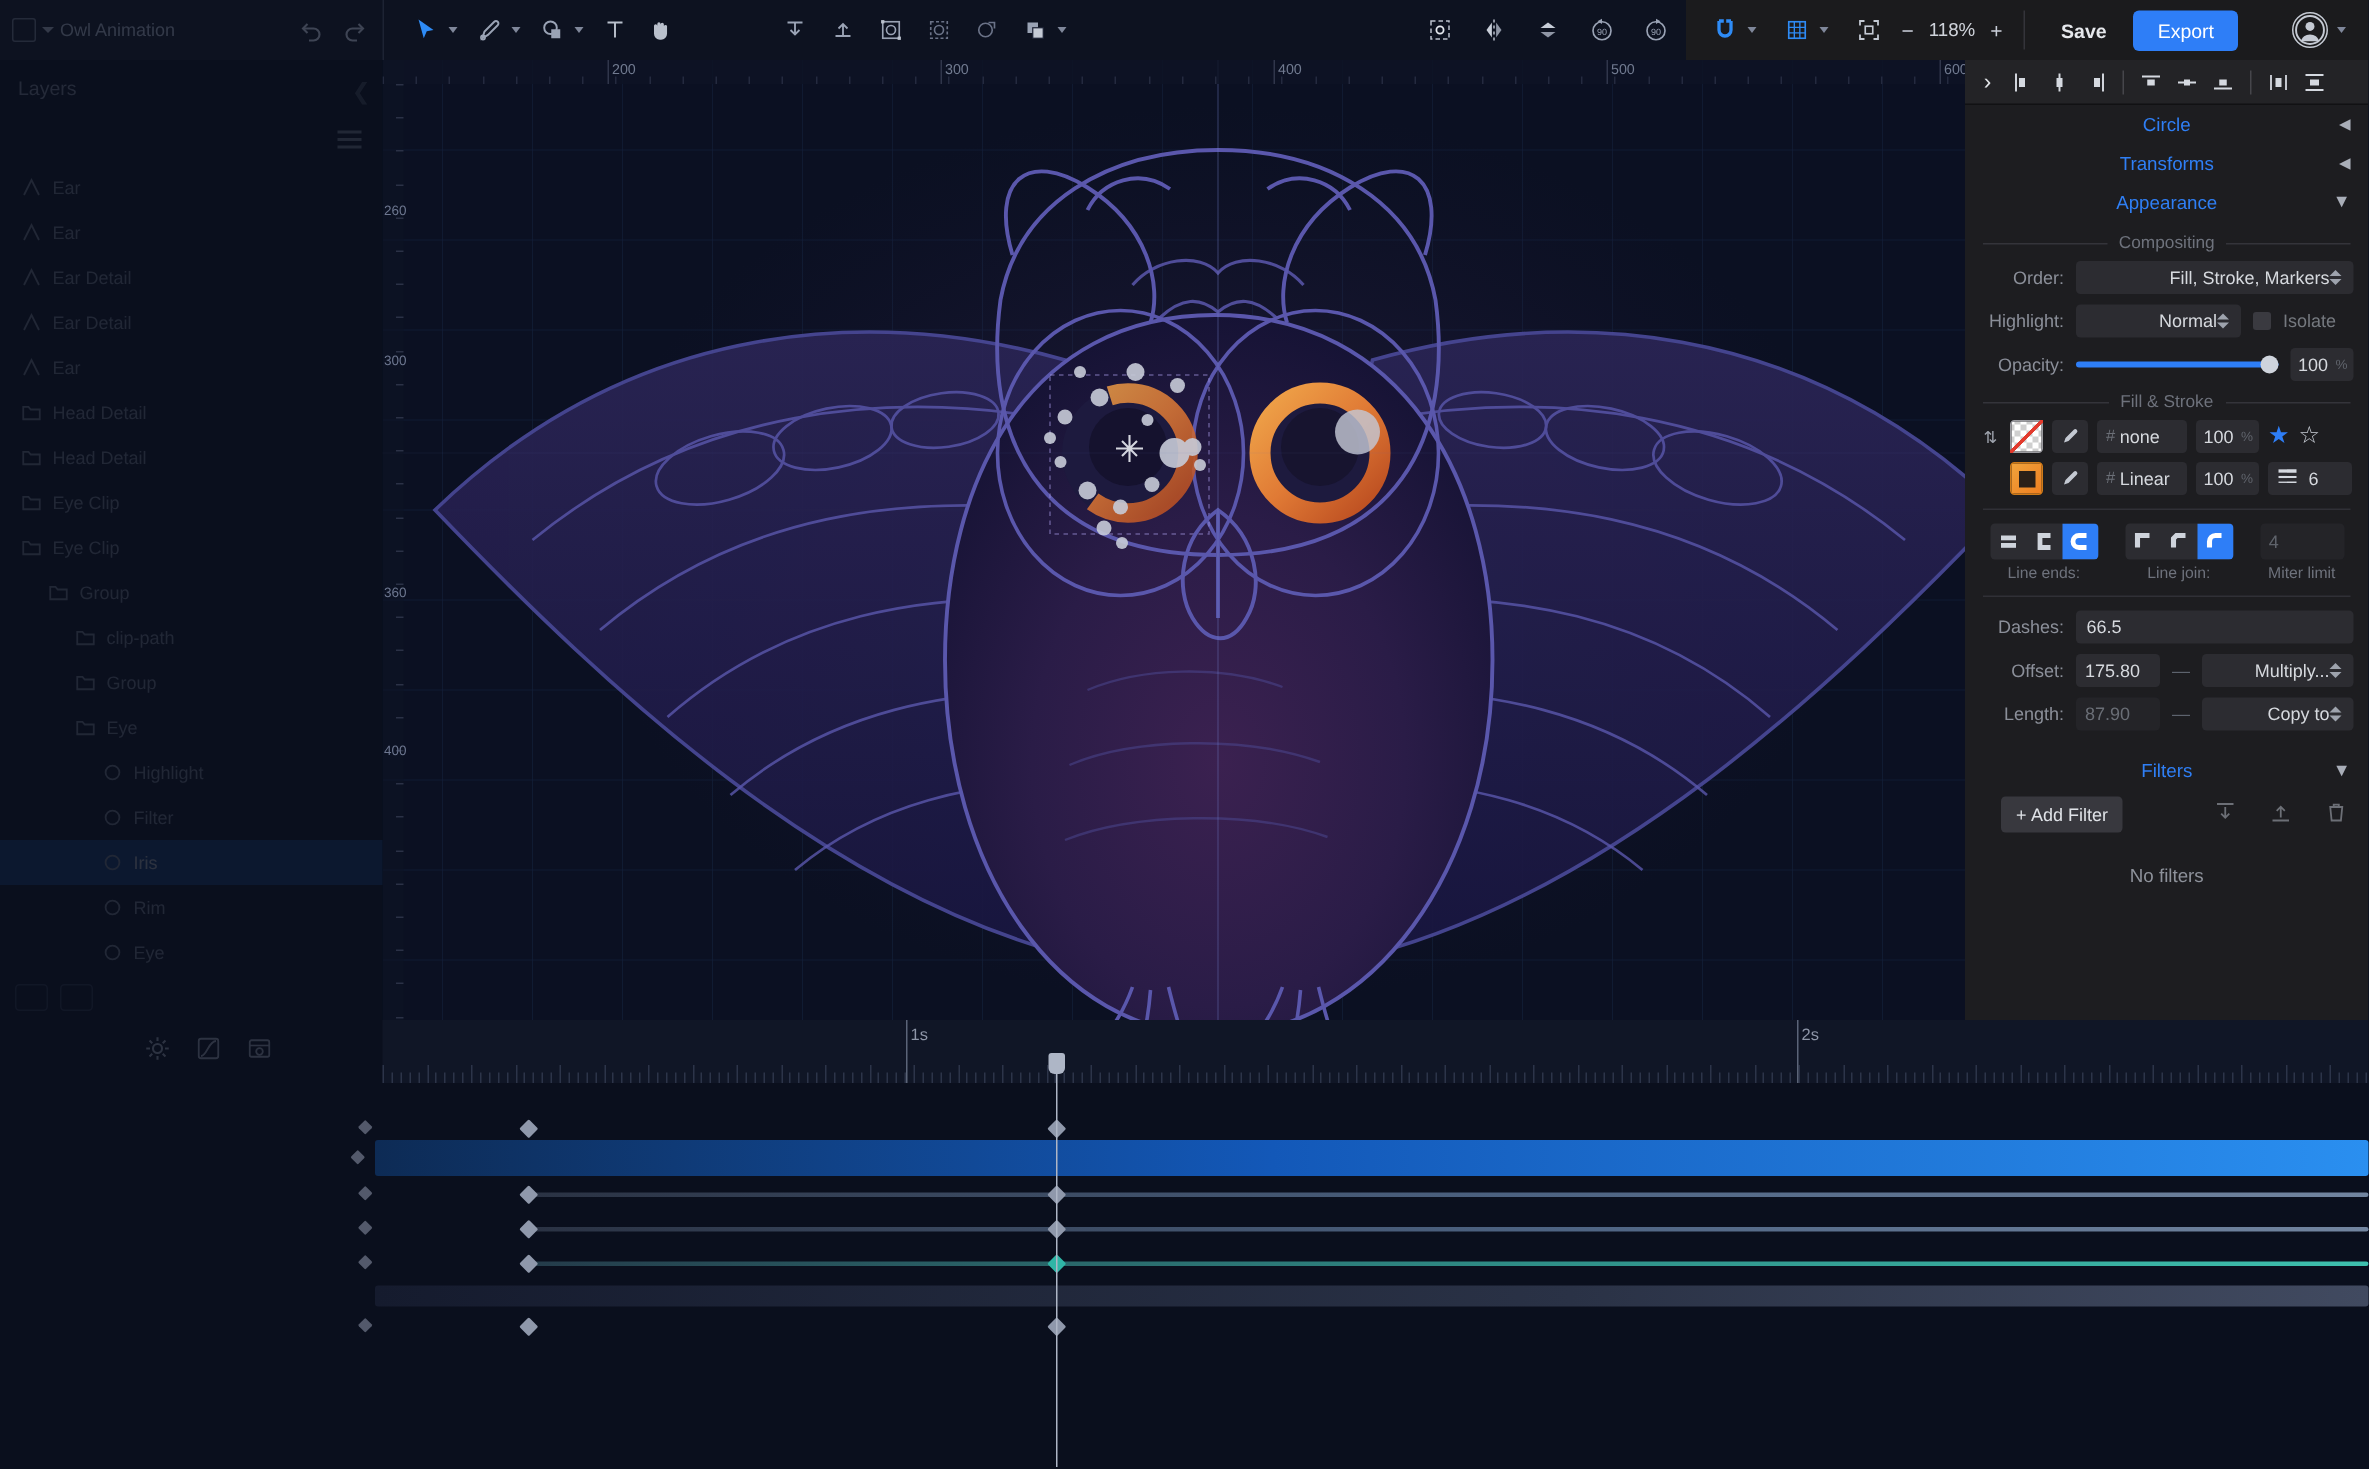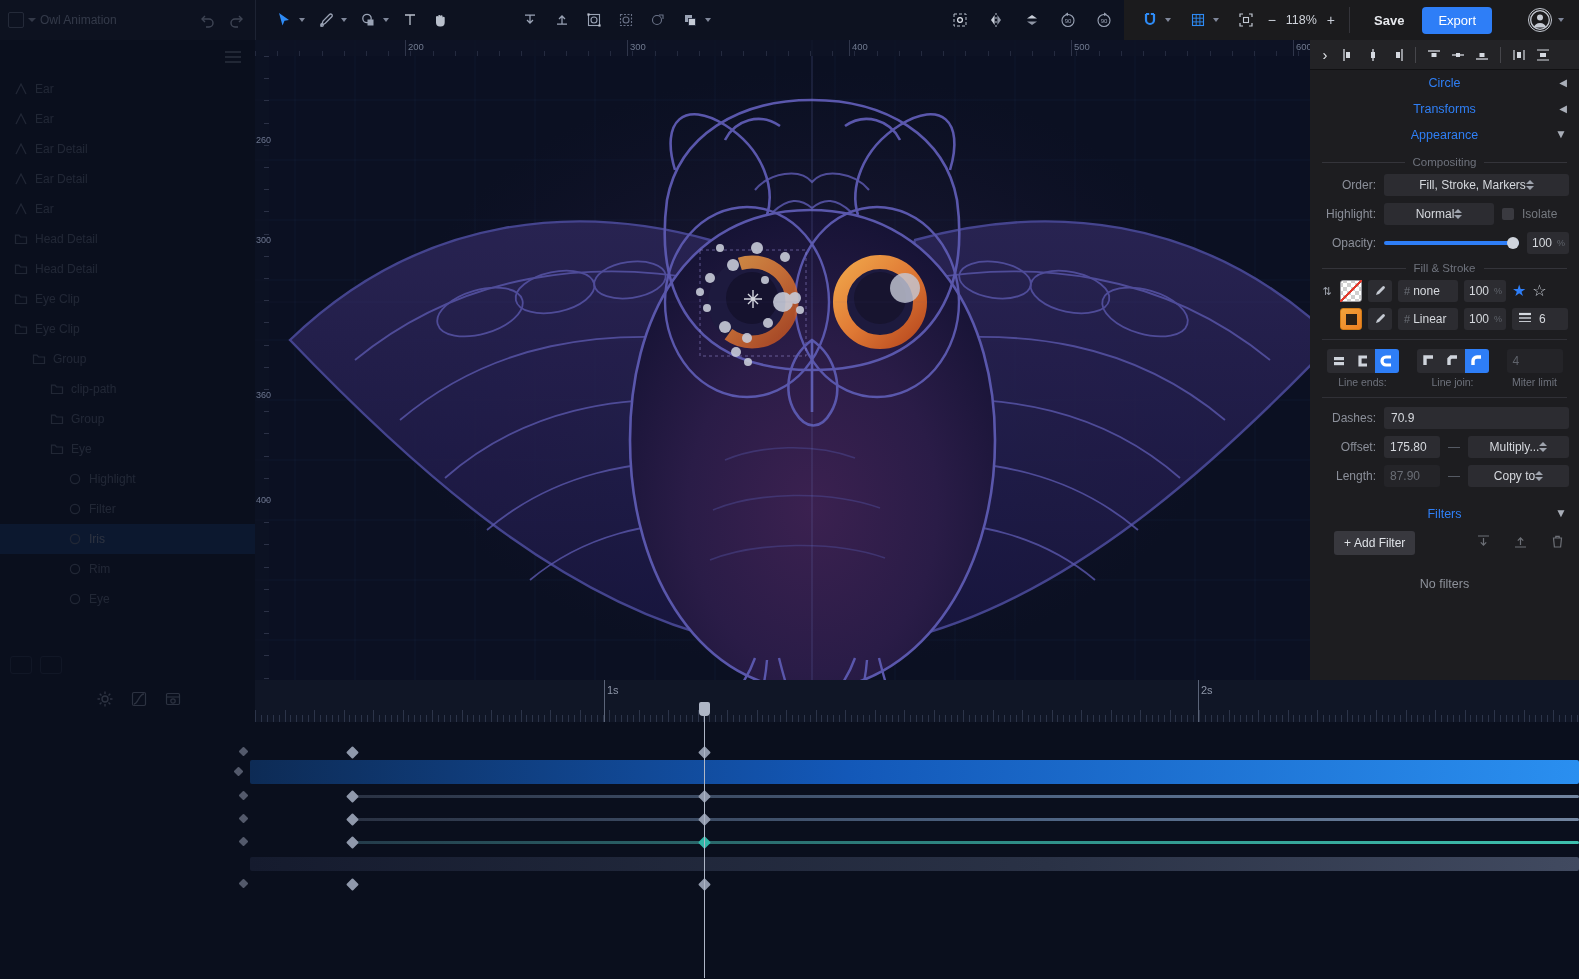--- a/index.html
+++ b/index.html
@@ -118,21 +118,21 @@
   .section-link .tri.open { top: 5px; font-size: 12px; }
 
   .grouphdr { display: flex; align-items: center; gap: 8px; color: #6e727c;
               font-size: 11.5px; margin: 8px 12px 6px; }
   .grouphdr::before, .grouphdr::after { content: ""; flex: 1; height: 1px; background: #34343a; }
 
   .row { display: flex; align-items: center; gap: 8px; padding: 0 10px; margin-bottom: 7px; }
   .lbl { width: 56px; text-align: right; color: #8b8f99; font-size: 12px; }
   .select { flex: 1; height: 22px; background: #2c2c31; border-radius: 3px; display: flex;
             align-items: center; padding: 0 8px; color: #d6d9de; font-size: 12px;
-            justify-content: center; }
+            justify-content: flex-end; }
   .spin { display: flex; flex-direction: column; gap: 2px; align-items: center; }
   .spin i { width: 0; height: 0; border-left: 4px solid transparent; border-right: 4px solid transparent; }
   .spin i.up { border-bottom: 4px solid #9ea3ad; }
   .spin i.dn { border-top: 4px solid #9ea3ad; }
   .chk { width: 12px; height: 12px; background: #3a3a40; border-radius: 2px; }
   .isolate-lbl { color: #75797f; font-size: 12px; }
 
   .slider { flex: 1; height: 16px; display: flex; align-items: center; position: relative; }
   .slider .track { width: 100%; height: 4px; background: #2e7ef7; border-radius: 2px; }
   .slider .knob { position: absolute; right: 0; width: 12px; height: 12px; border-radius: 50%;
@@ -393,20 +393,24 @@
               <path d="M4.8 18.5 a6.5 6.5 0 0 1 12.4 0 Z" fill="#c5cad3"></path>
             </svg>
         </span>
         <span class="mini-caret"></span>
       </div>
     </div>
   </div>
 
   <div class="layers">
     <div class="layers-inner">
+      <div class="layers-head">
+        <span>Layers</span>
+        <span class="collapse-arrow">❮</span>
+      </div>
       <div class="layers-sub">
         <span class="hamburger">
             <i></i>
             <i></i>
             <i></i>
           </span>
       </div>
       <div id="layer-list">
           <div class="layer-row" style="padding-left: 14px;">
             <span class="lyr-icon"><svg width="14" height="14" viewBox="0 0 14 14">
@@ -970,21 +974,21 @@
           <span>4</span>
         </span>
         <span class="seg-lbl">Miter limit</span>
       </span>
     </div>
 
     <div class="hr"></div>
 
     <div class="row">
       <span class="lbl">Dashes:</span>
-      <span class="textbox">70.9</span>
+      <span class="textbox">66.5</span>
     </div>
 
     <div class="row">
       <span class="lbl">Offset:</span>
       <span class="smallbox">175.80</span>
       <span style="color:#5d636d">—</span>
       <span class="select">
         <span>Multiply...</span>
         <span class="spin">
             <i class="up"></i>

